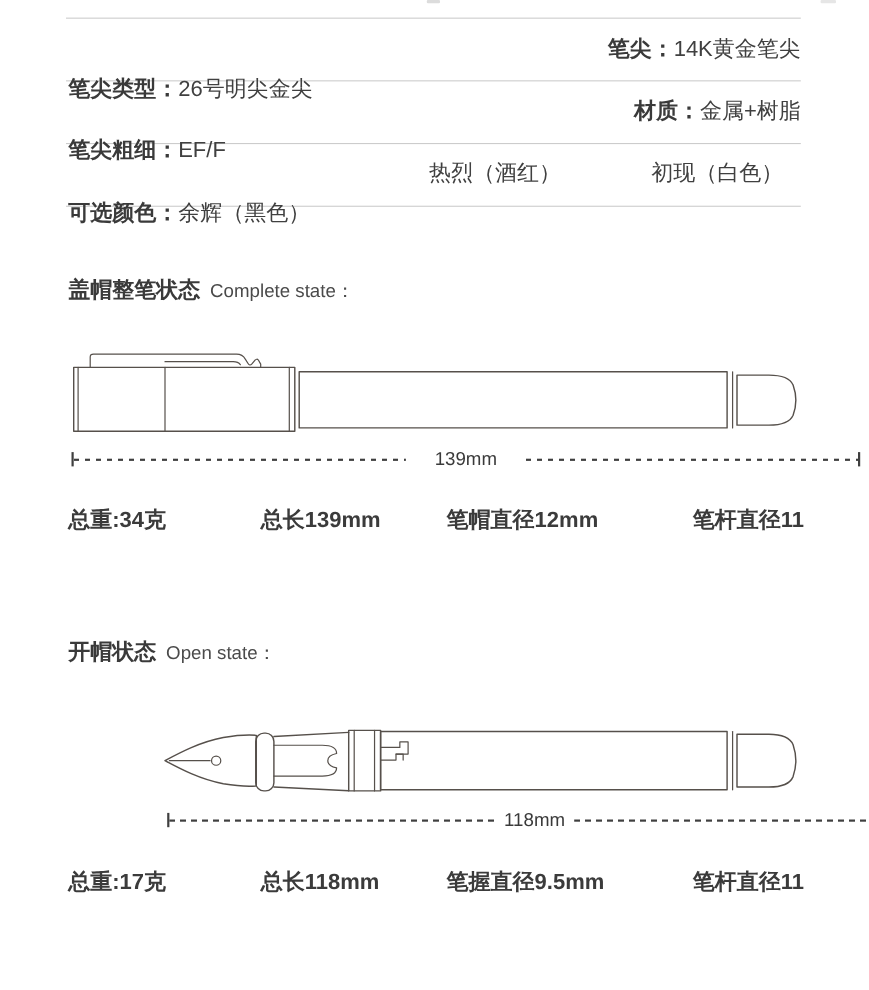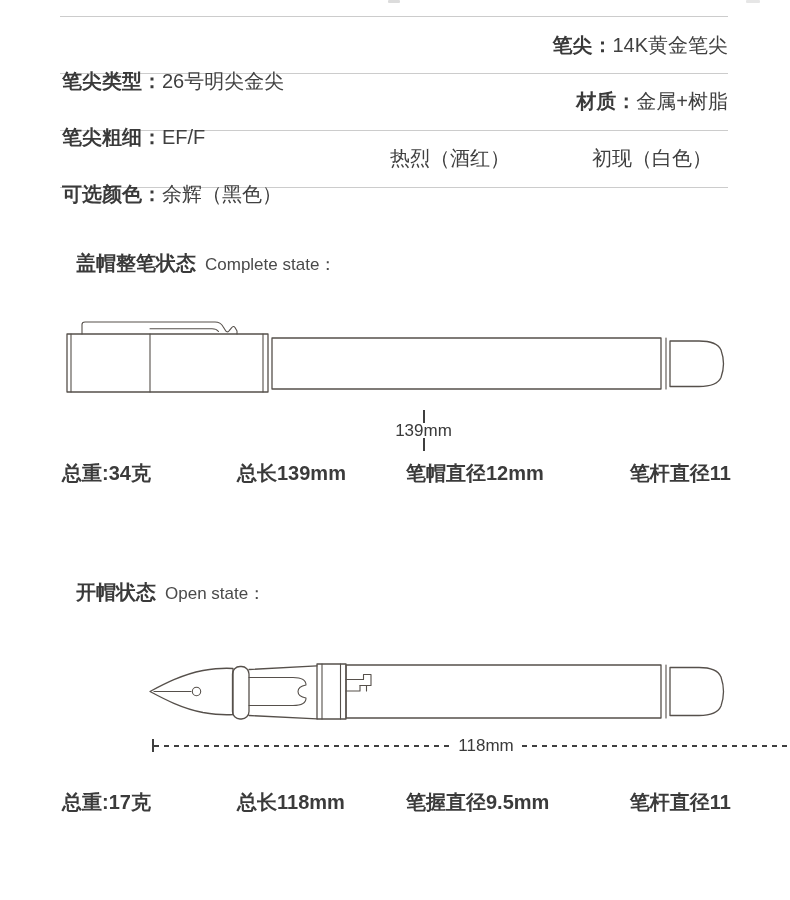--- a/index.html
+++ b/index.html
@@ -23,32 +23,32 @@
   .trow{position:absolute;left:62px;width:666px;font-size:20px;line-height:23px;}
   .r1{top:34px}.r2{top:90px}.r3{top:147px}
   .trow .cell-left{position:absolute;left:0;top:0;white-space:nowrap;margin-top:36px;}
   .trow .cell-right{position:absolute;right:0;top:0;white-space:nowrap;}
   .lbl{font-weight:bold;color:#3a3a3a;}
   .val{font-weight:normal;color:#404040;}
   .r3 .opt2{position:absolute;left:328px;top:0;white-space:nowrap;}
   .r3 .opt3{position:absolute;right:16px;top:0;white-space:nowrap;}
 
   
-  .section-title{position:absolute;left:76px;white-space:nowrap;}
+  .section-title{position:absolute;left:62px;white-space:nowrap;}
   .t1{top:250px}.t2{top:579px}
   .section-title .zh{font-size:20px;font-weight:bold;color:#3a3a3a;}
   .section-title .en{font-size:17px;font-weight:normal;color:#4a4a4a;margin-left:9px;}
 
   
   .pen-svg{position:absolute;left:0;width:790px;height:100px;}
   .svg1{top:305px}.svg2{top:640px}
 
   
   .dim{position:absolute;height:15px;display:flex;align-items:center;}
-  .dim1{left:65px;top:410px;width:717px;flex-direction:column;}
+  .dim1{left:65px;top:410px;width:717px;}
   .dim2{left:152px;top:738px;width:668px;}
   .tick{width:2px;height:13px;background:#3f3f3f;flex:0 0 auto;}
   .dash{flex:1 1 auto;height:2px;
     background:repeating-linear-gradient(90deg,#3f3f3f 0 5px,transparent 5px 10px);}
   .dlabel{font-size:17px;color:#3a3a3a;line-height:15px;flex:0 0 auto;}
   .dim1 .dlabel{padding:0 26px;}
   .dim2 .dlabel{padding:0 8px;}
 
   
   .specs{position:absolute;left:62px;width:669px;font-size:20px;line-height:23px;color:#3b3b3b;}

